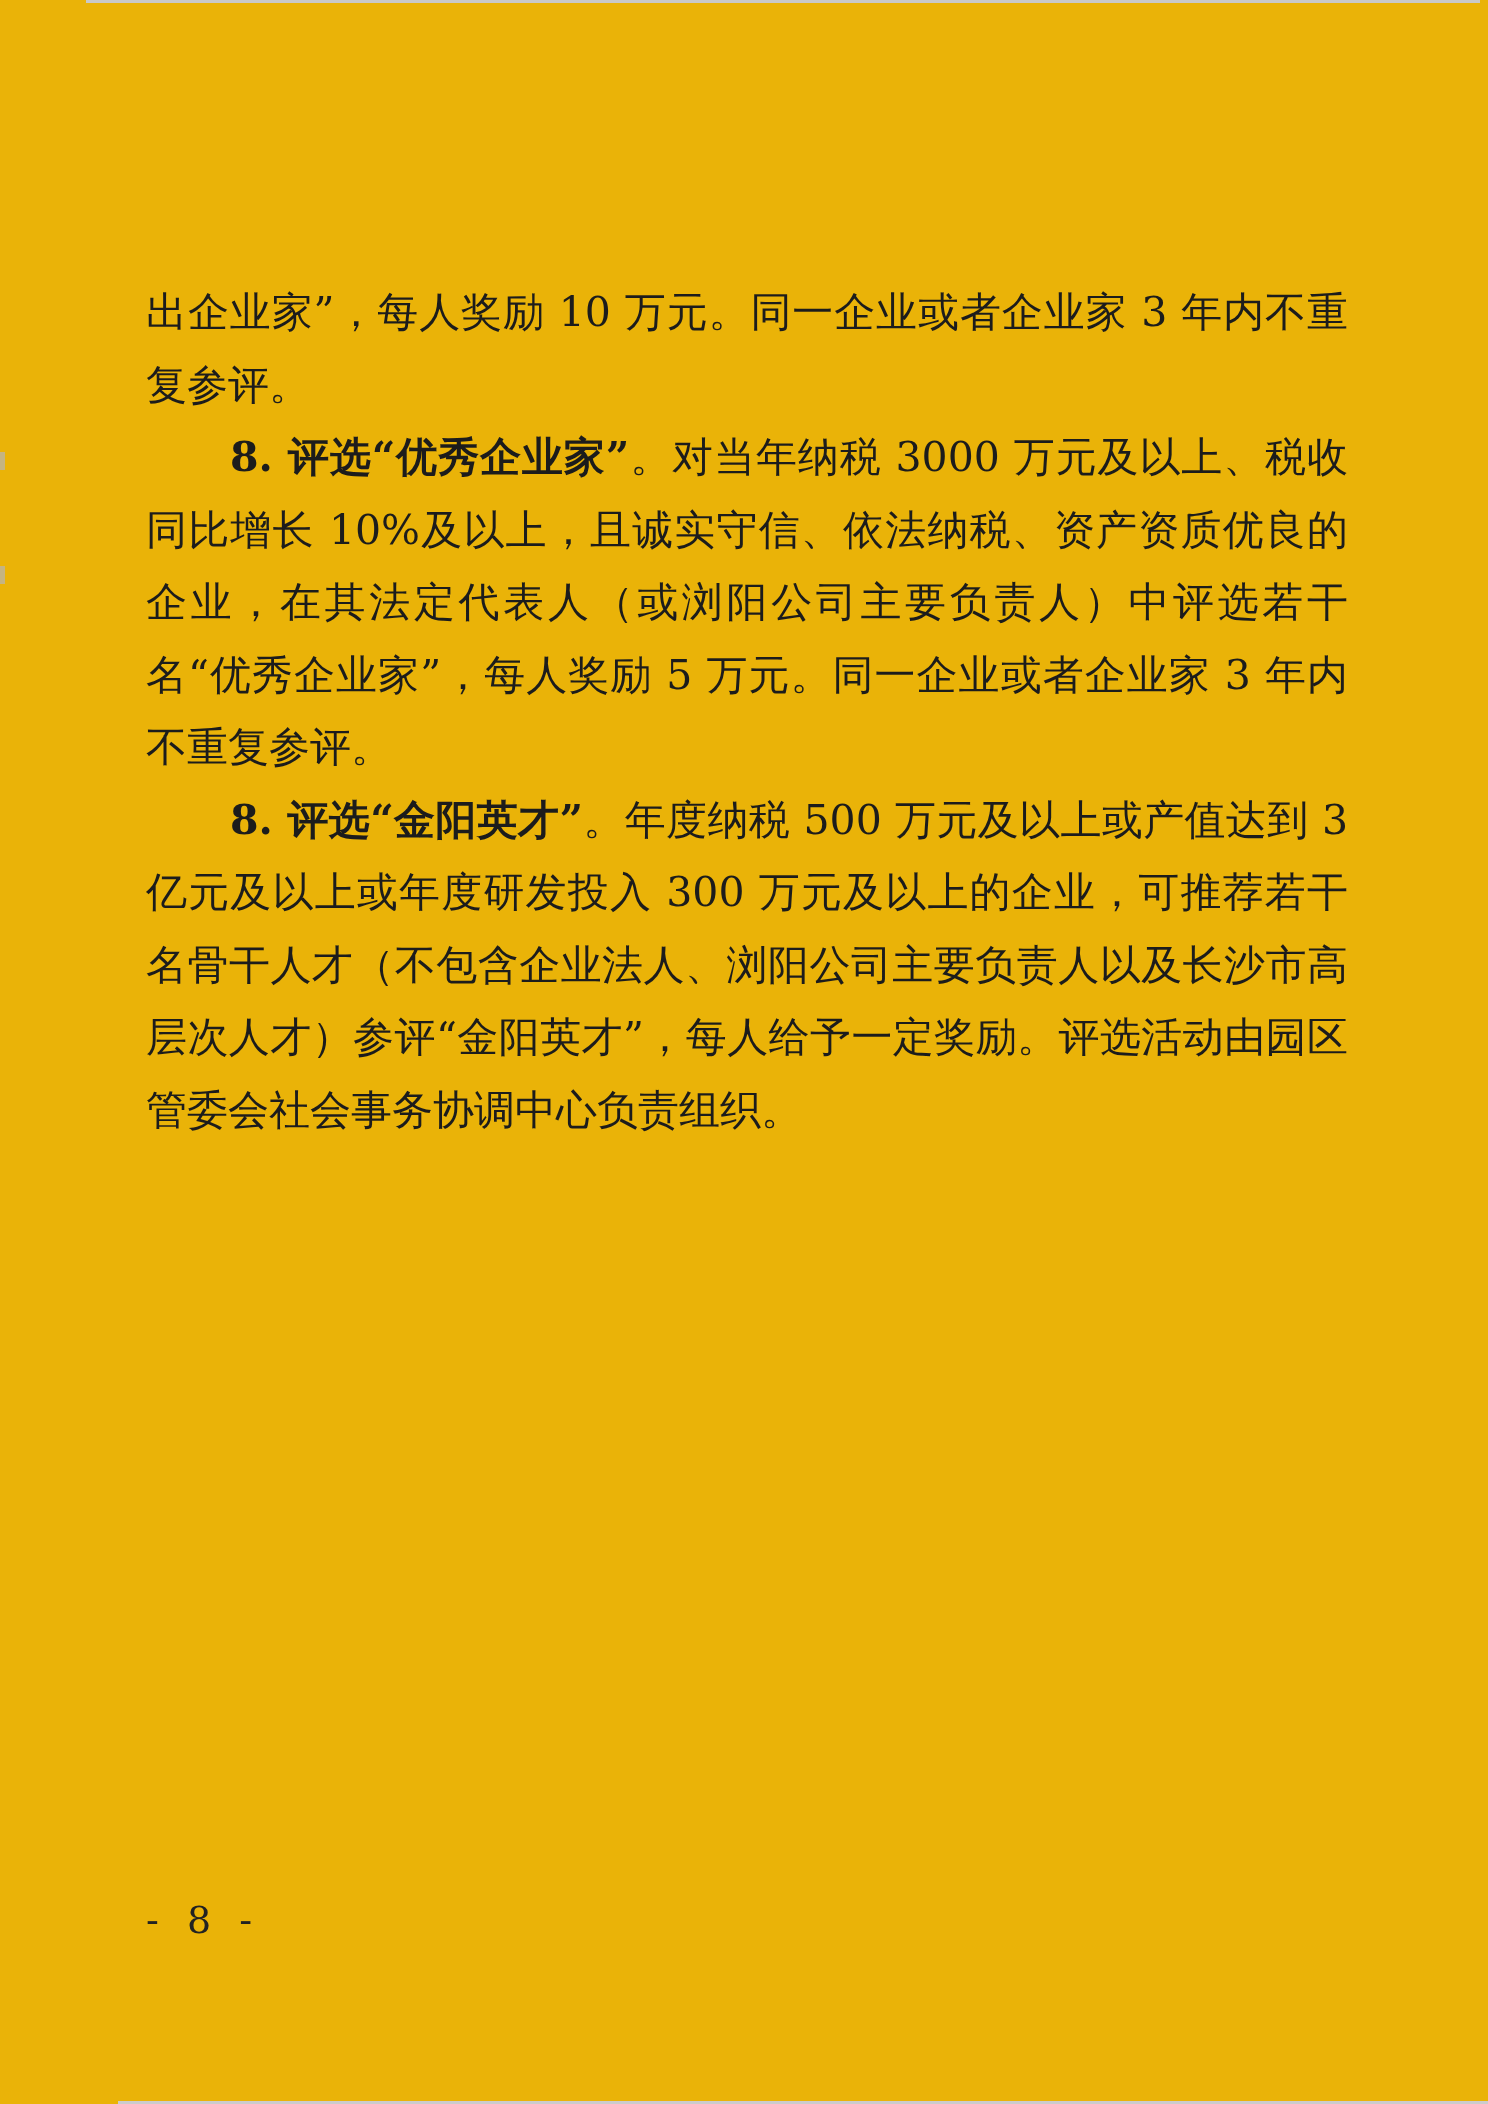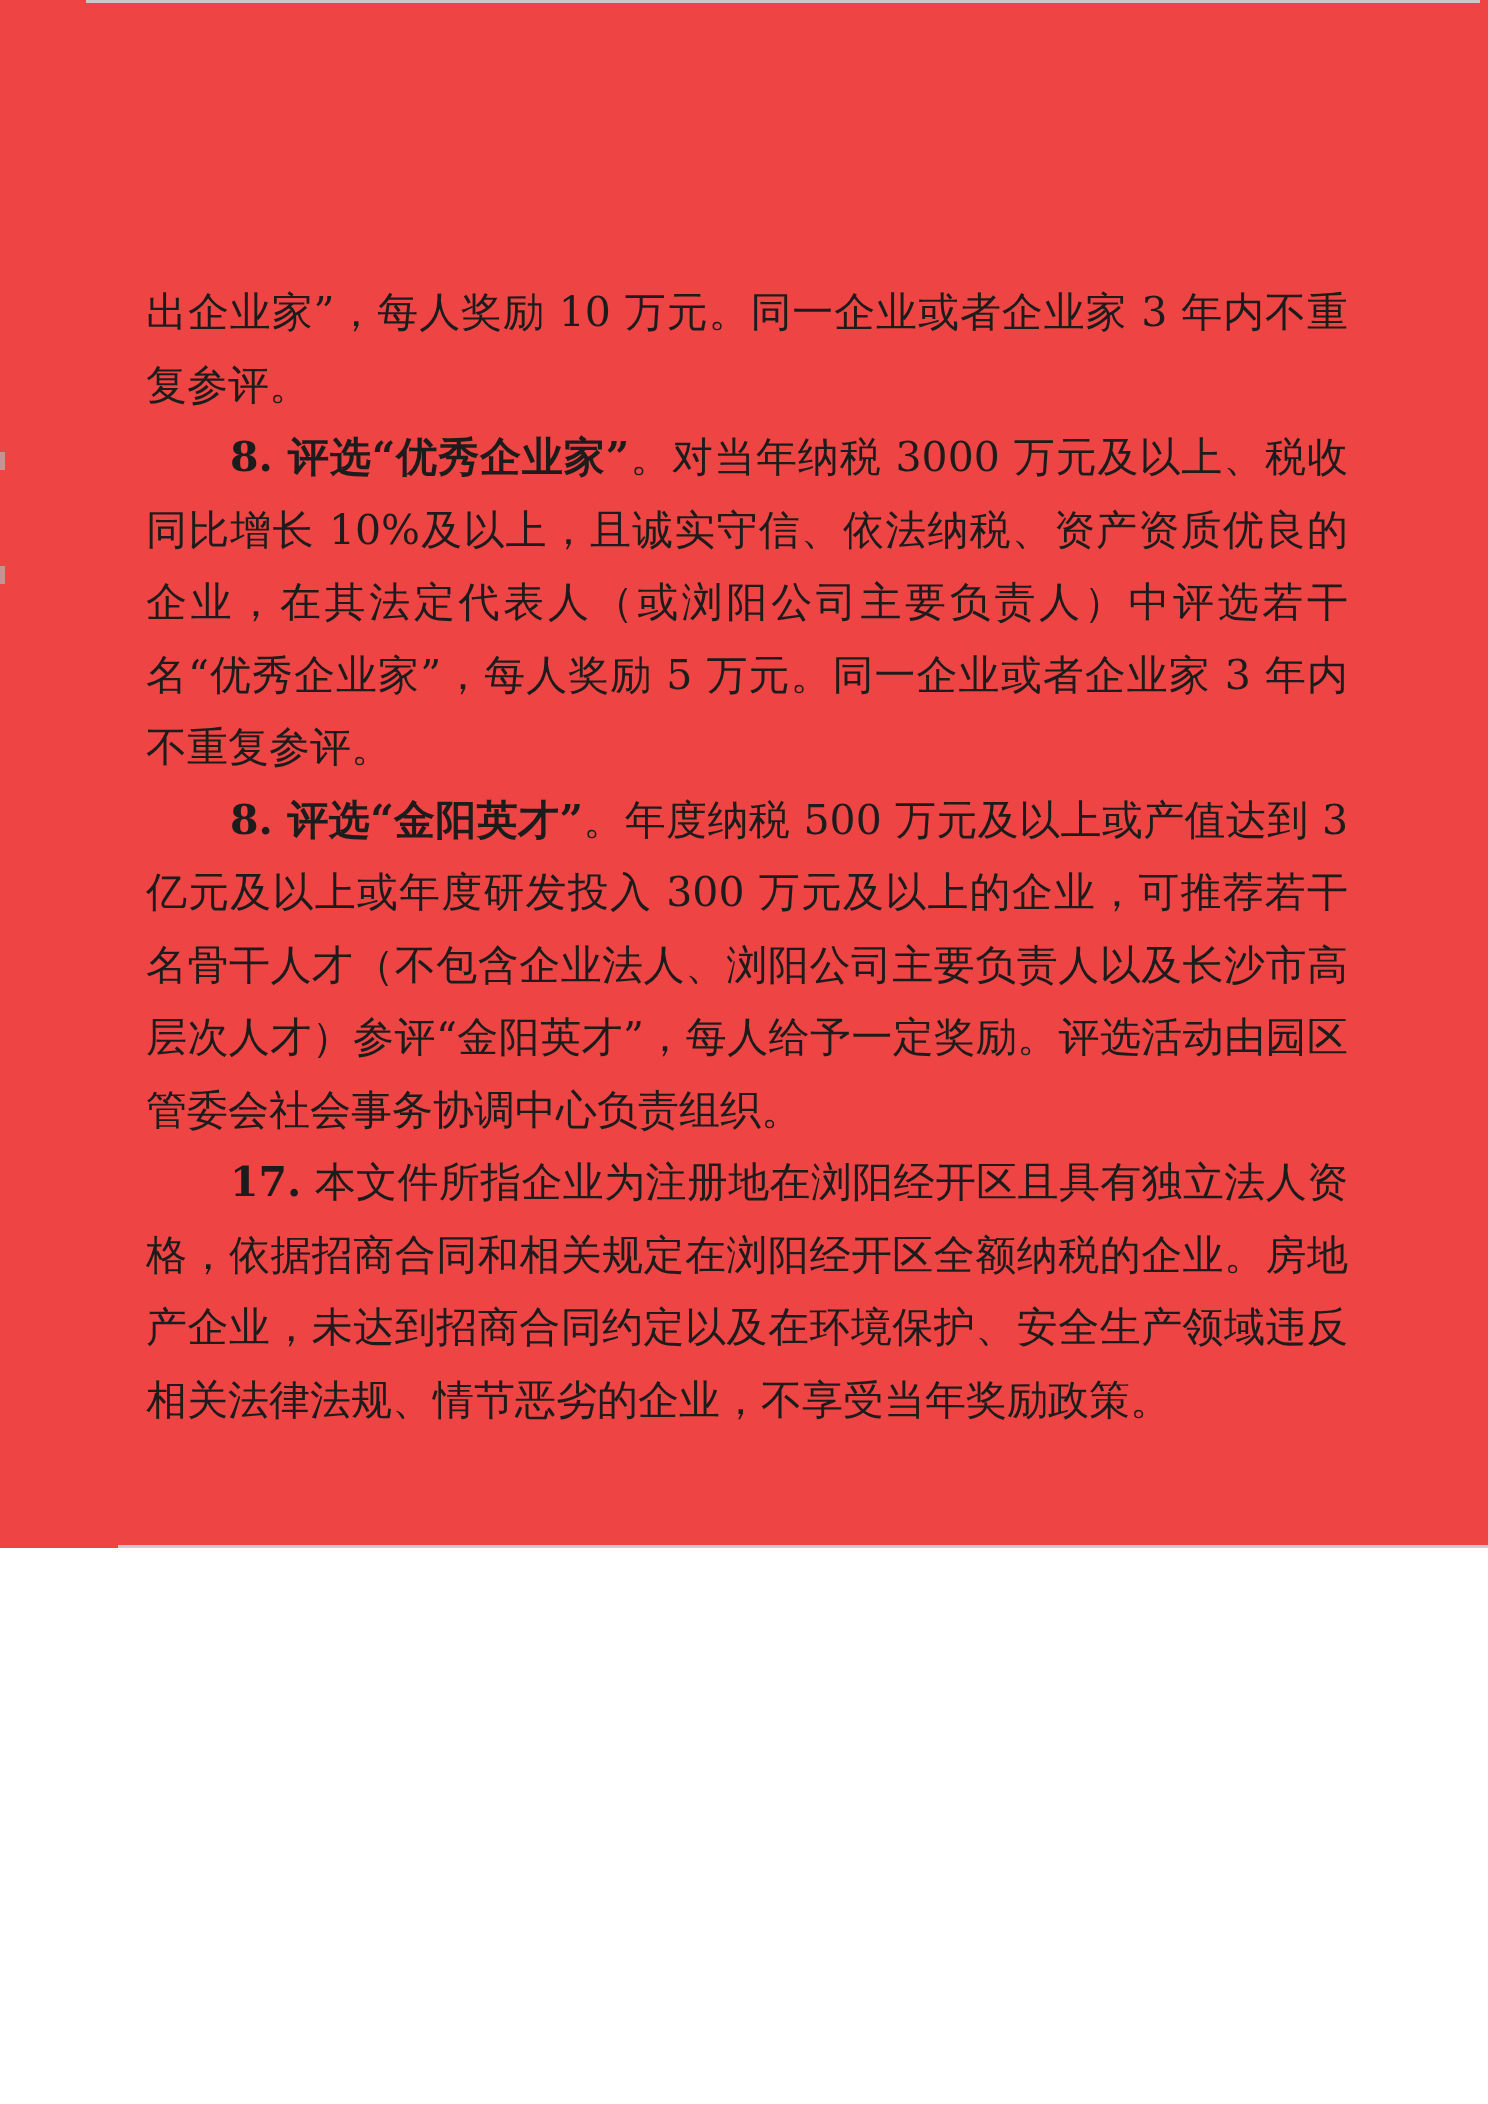--- a/index.html
+++ b/index.html
@@ -3,22 +3,22 @@
 <meta charset="utf-8">
 <style>
   html, body {
     margin: 0;
     padding: 0;
     background: #ffffff;
   }
   .page {
     position: relative;
     width: 1488px;
-    height: 1548px;
-    background: #ef4444;
+    height: 2104px;
+    background: #eab308;
     overflow: hidden;
     font-family: "DejaVu Serif", "Liberation Serif", serif;
   }
   
   .scan-line-top {
     position: absolute;
     top: 0; left: 86px; right: 8px;
     height: 3px;
     background: #c9c9c9;
   }
@@ -86,21 +86,20 @@
   <div class="content">
 
     <p class="para no-indent">出企业家”，每人奖励 10 万元。同一企业或者企业家 3 年内不重复参评。</p>
 
     <p class="para"><span class="lead">8. 评选“优秀企业家”</span><span>。对当年纳税 3000 万元及以上、税收同比增长 10%及以上，且诚实守信、依法纳税、资产资质优良的企业，在其法定代表人（或浏阳公司主要负责人）中评选若干名“优秀企业家”，每人奖励 5 万元。同一企业或者企业家 3 年内不重复参评。</span></p>
 
     <p class="para"><span class="lead">8. 评选“金阳英才”</span><span>。年度纳税 500 万元及以上或产值达到 3 亿元及以上或年度研发投入 300 万元及以上的企业，可推荐若干名骨干人才（不包含企业法人、浏阳公司主要负责人以及长沙市高层次人才）参评“金阳英才”，每人给予一定奖励。评选活动由园区管委会社会事务协调中心负责组织。</span></p>
 
 
 
-    <p class="para"><span class="lead">17.</span><span> 本文件所指企业为注册地在浏阳经开区且具有独立法人资格，依据招商合同和相关规定在浏阳经开区全额纳税的企业。房地产企业，未达到招商合同约定以及在环境保护、安全生产领域违反相关法律法规、情节恶劣的企业，不享受当年奖励政策。</span></p>
 
   </div>
 
   <div class="page-number">- 8 -</div>
 
   <div class="scan-line-bottom"></div>
 
 </div>
 
 </body></html>

